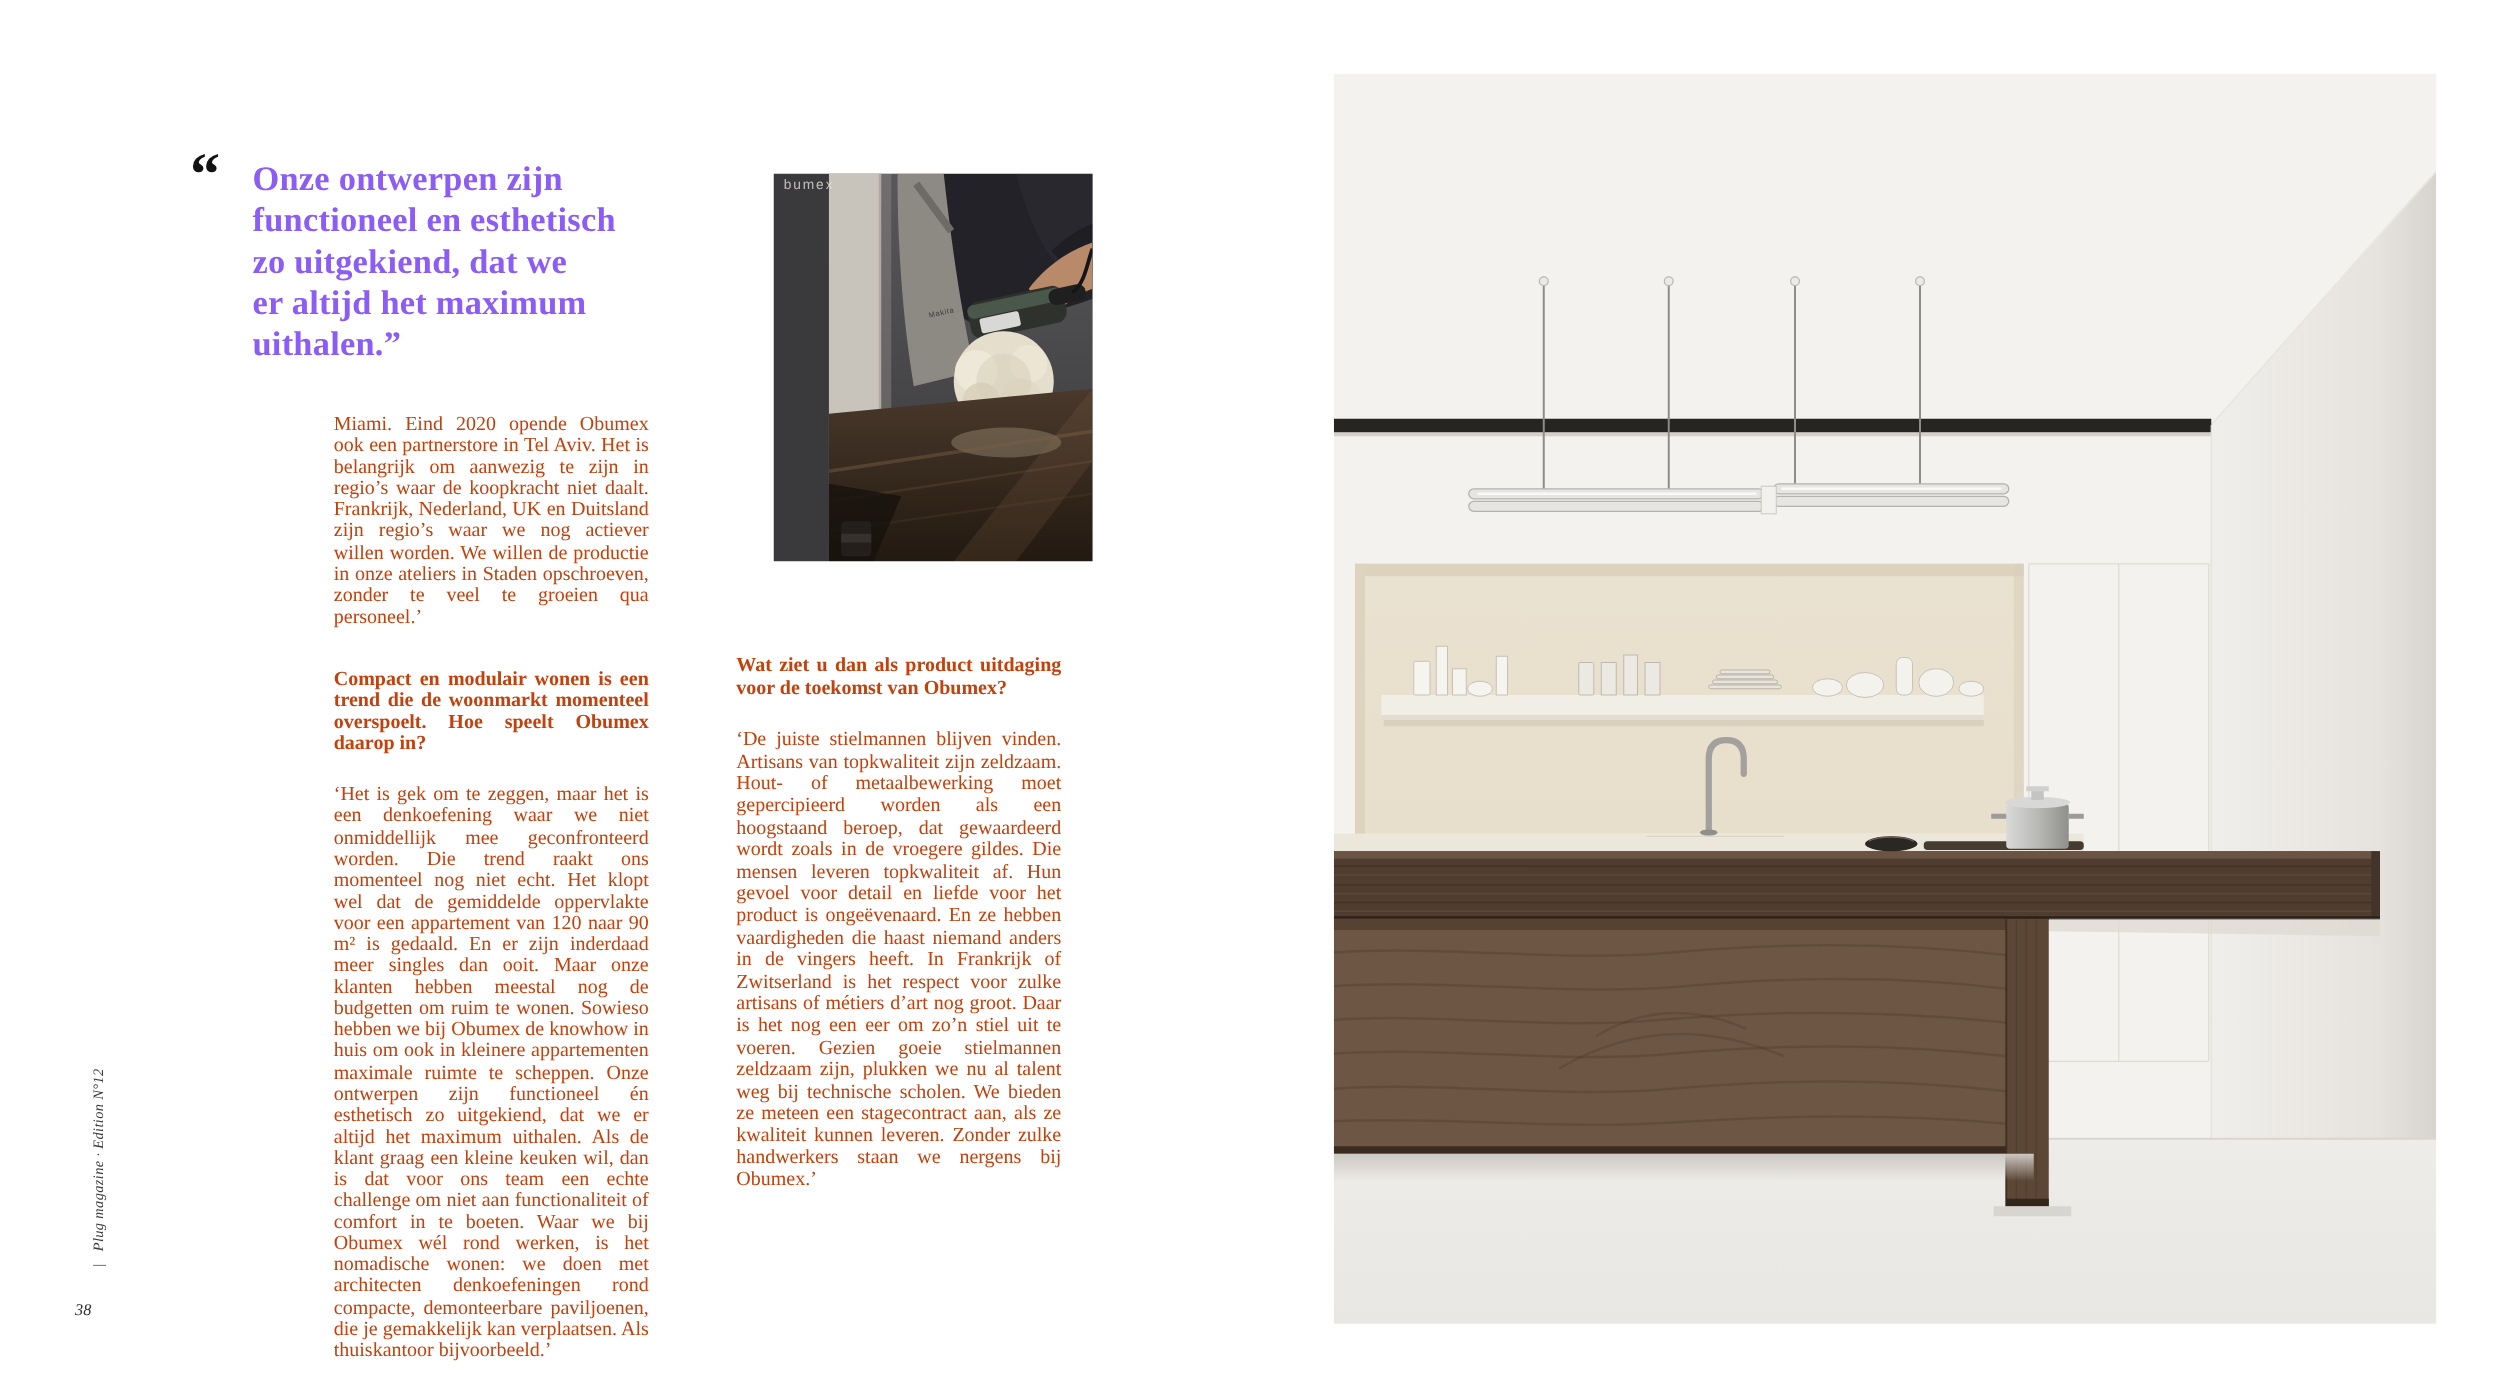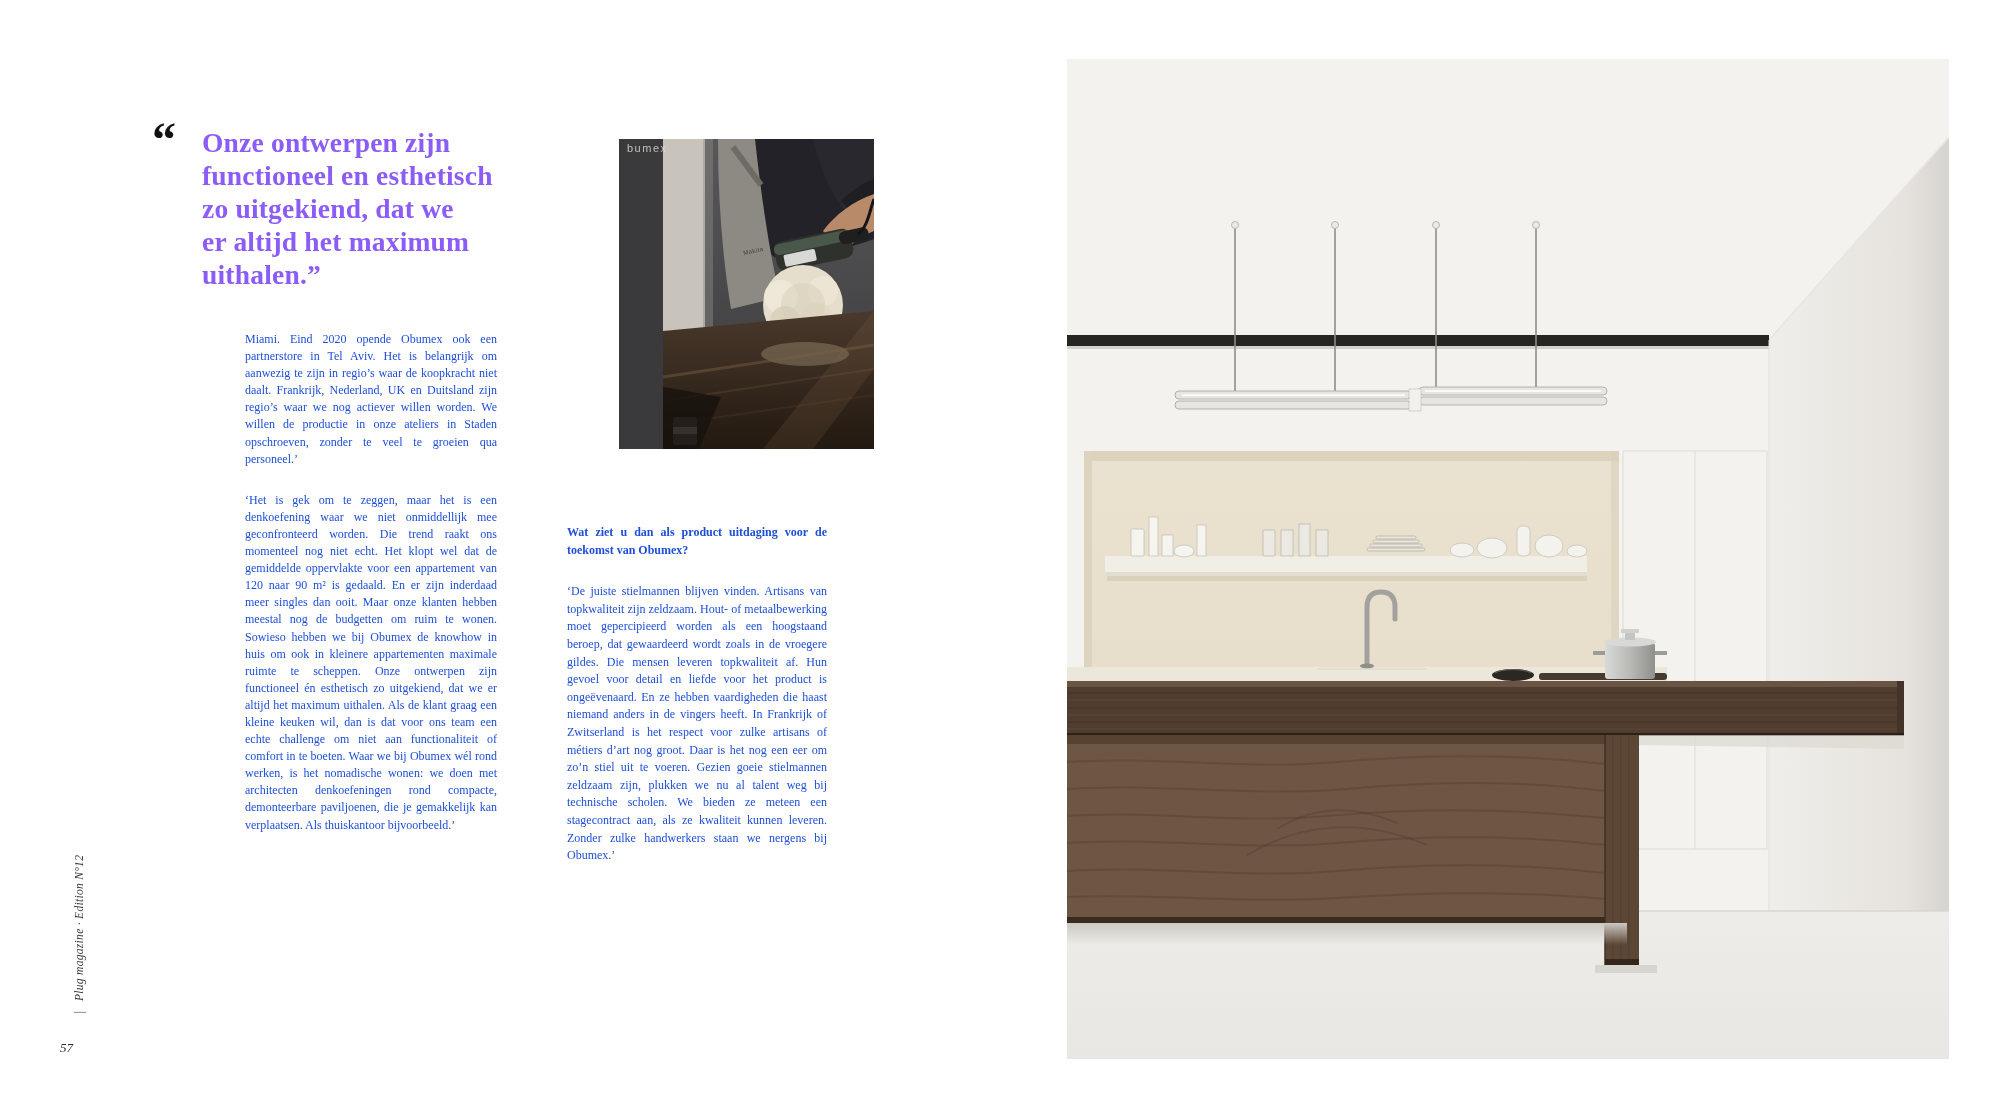--- a/index.html
+++ b/index.html
@@ -1,21 +1,21 @@
 <!DOCTYPE html>
 <html><head>
 <meta charset="utf-8">
 <style>
   html,body{margin:0;padding:0;background:#ffffff;}
   .page{position:relative;width:2000px;height:1119px;background:#ffffff;overflow:hidden;
         font-family:"Liberation Serif","DejaVu Serif",serif;color:#1f1f1f;}
   .quote-mark{position:absolute;left:152px;top:116px;font-size:48px;font-weight:700;color:#121212;line-height:1;}
   .pull-quote{position:absolute;left:202px;top:126px;width:330px;font-size:27.5px;line-height:33px;
         font-weight:700;color:#8b5cf6;letter-spacing:.2px;white-space:pre-line;}
-  .col{position:absolute;font-size:12px;line-height:17.1px;text-align:justify;color:#1d4ed8;}
+  .col{position:absolute;font-size:16px;line-height:17.1px;text-align:justify;color:#c2410c;margin-left:22px;}
   .col1{left:245px;top:331px;width:252px;}
   .col2{left:567px;top:524px;width:260px;line-height:17.6px;}
   .col p{margin:0;}
   .col .subhead{font-weight:700;margin:0;}
   .col1 .subhead{margin-top:33px;}
   .col1 .para2{margin-top:24px;}
   .col2 .para{margin-top:24px;}
   .photo{position:absolute;overflow:hidden;}
   .photo-small{left:619px;top:139px;width:211px;height:310px;background:#3a393c;padding-left:44px;}
   .photo-kitchen{left:1067px;top:59px;width:882px;height:1000px;background:#f3f2ef;}
@@ -27,31 +27,32 @@
   .spine{position:absolute;left:73px;top:1014px;transform:rotate(-90deg);transform-origin:0 0;
         font-style:italic;font-size:11.5px;color:#3a3a3a;letter-spacing:.3px;white-space:pre;}
   .page-number{position:absolute;left:60px;top:1040px;font-style:italic;font-size:13px;color:#2e2e2e;}
 </style>
 </head>
 <body>
 
 <div class="page">
 
   <div class="spine">|   Plug magazine · Edition N°12</div>
-  <div class="page-number">57</div>
+  <div class="page-number">38</div>
 
   <div class="quote-mark">“</div>
   <div class="pull-quote">Onze ontwerpen zijn
 functioneel en esthetisch
 zo uitgekiend, dat we
 er altijd het maximum
 uithalen.”</div>
 
   <div class="col col1">
     <p class="para1">Miami. Eind 2020 opende Obumex ook een partnerstore in Tel Aviv. Het is belangrijk om aanwezig te zijn in regio’s waar de koopkracht niet daalt. Frankrijk, Nederland, UK en Duitsland zijn regio’s waar we nog actiever willen worden. We willen de productie in onze ateliers in Staden opschroeven, zonder te veel te groeien qua personeel.’</p>
+    <p class="subhead">Compact en modulair wonen is een trend die de woonmarkt momenteel overspoelt. Hoe speelt Obumex daarop in?</p>
     <p class="para2">‘Het is gek om te zeggen, maar het is een denkoefening waar we niet onmiddellijk mee geconfronteerd worden. Die trend raakt ons momenteel nog niet echt. Het klopt wel dat de gemiddelde oppervlakte voor een appartement van 120 naar 90 m² is gedaald. En er zijn inderdaad meer singles dan ooit. Maar onze klanten hebben meestal nog de budgetten om ruim te wonen. Sowieso hebben we bij Obumex de knowhow in huis om ook in kleinere appartementen maximale ruimte te scheppen. Onze ontwerpen zijn functioneel én esthetisch zo uitgekiend, dat we er altijd het maximum uithalen. Als de klant graag een kleine keuken wil, dan is dat voor ons team een echte challenge om niet aan functionaliteit of comfort in te boeten. Waar we bij Obumex wél rond werken, is het nomadische wonen: we doen met architecten denkoefeningen rond compacte, demonteerbare paviljoenen, die je gemakkelijk kan verplaatsen. Als thuiskantoor bijvoorbeeld.’</p>
   </div>
 
   <div class="col col2">
     <p class="subhead">Wat ziet u dan als product uitdaging voor de toekomst van Obumex?</p>
     <p class="para">‘De juiste stielmannen blijven vinden. Artisans van topkwaliteit zijn zeldzaam. Hout- of metaalbewerking moet gepercipieerd worden als een hoogstaand beroep, dat gewaardeerd wordt zoals in de vroegere gildes. Die mensen leveren topkwaliteit af. Hun gevoel voor detail en liefde voor het product is ongeëvenaard. En ze hebben vaardigheden die haast niemand anders in de vingers heeft. In Frankrijk of Zwitserland is het respect voor zulke artisans of métiers d’art nog groot. Daar is het nog een eer om zo’n stiel uit te voeren. Gezien goeie stielmannen zeldzaam zijn, plukken we nu al talent weg bij technische scholen. We bieden ze meteen een stagecontract aan, als ze kwaliteit kunnen leveren. Zonder zulke handwerkers staan we nergens bij Obumex.’</p>
   </div>
 
   <div class="photo photo-small">
     <svg viewBox="0 0 211 310" preserveAspectRatio="none">

